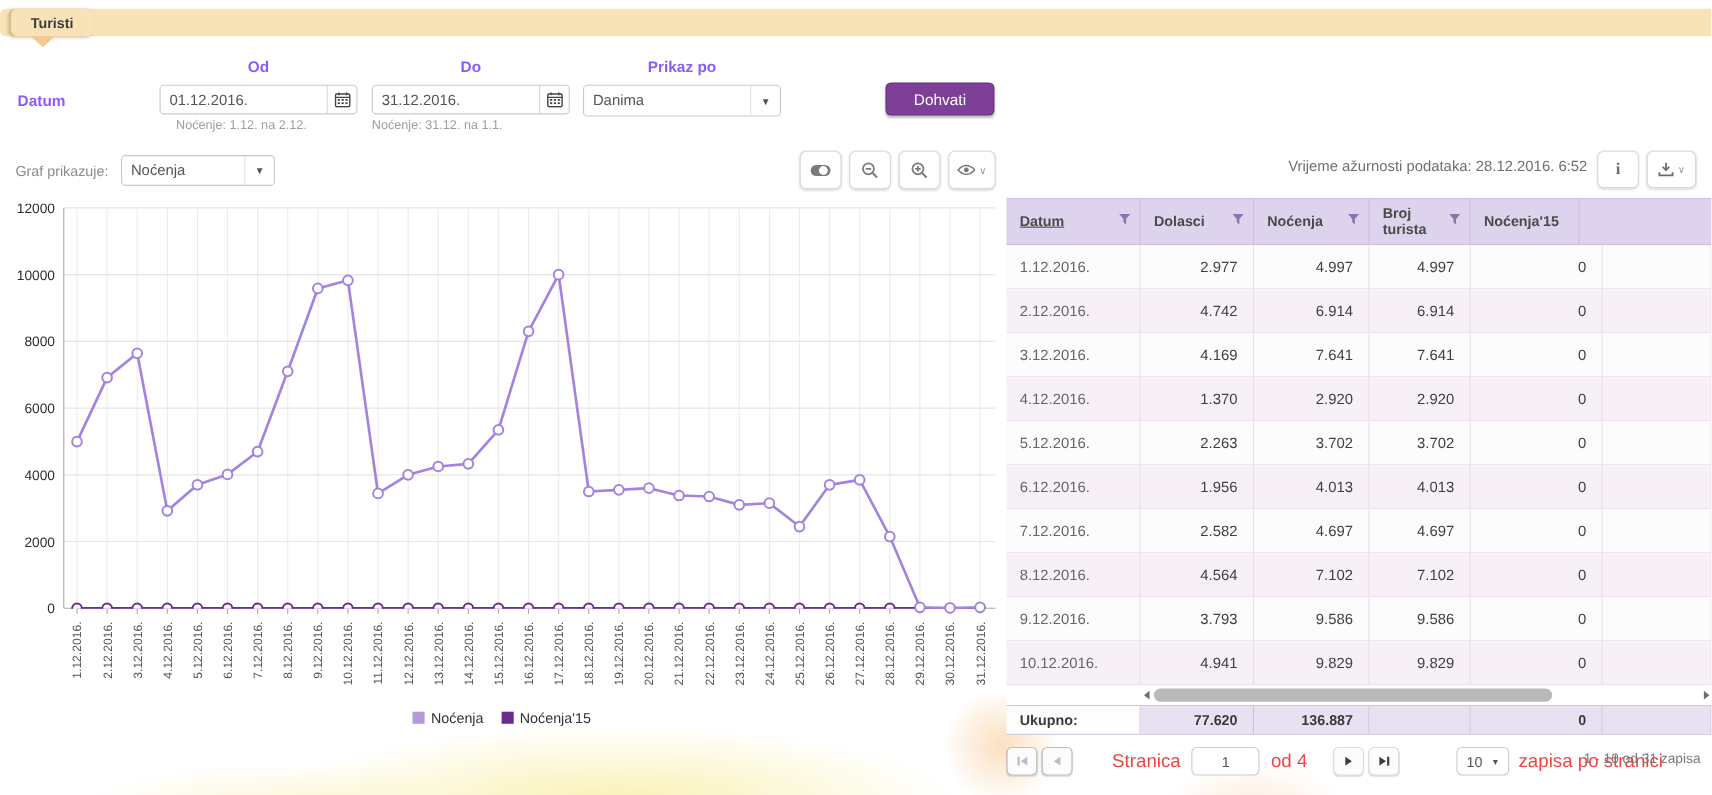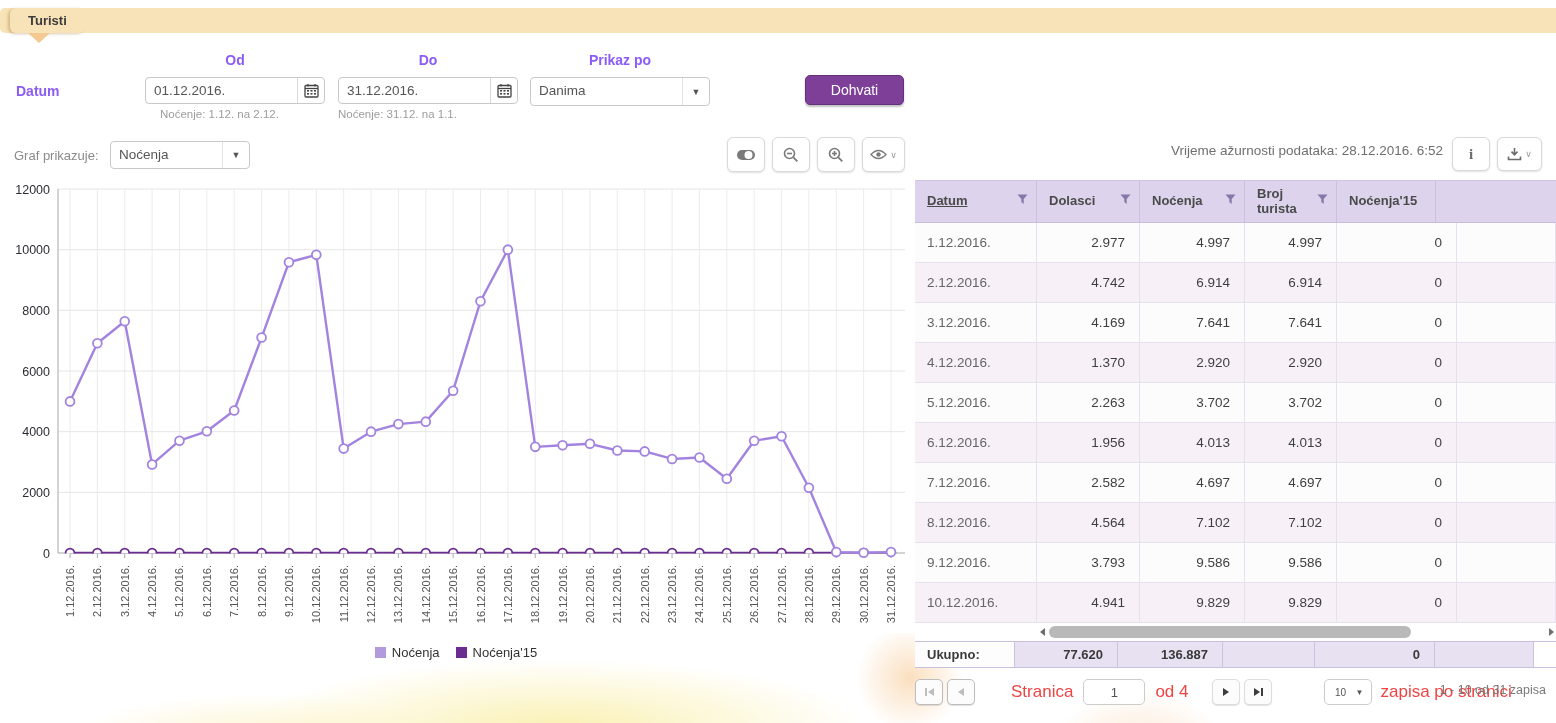--- a/index.html
+++ b/index.html
@@ -99,21 +99,21 @@
   .dis { color:#bdbdbd; border-color:#bdbdbd; }
   .dis .pg-bar { background:#bdbdbd; }
   .dis .pg-tri-l { border-right-color:#bdbdbd; }
   .en { color:#3c3c3c; }
   .en .pg-bar { background:#3c3c3c; }
   .en .pg-tri-r { border-left-color:#3c3c3c; }
   .pg-text { font-size:17px; color:#ef4444; margin:0 10px;text-align:center; }
   .pg-input { width:62px; height:26px; border:1px solid #ccc; border-radius:5px; text-align:center; font-size:13px; color:#555; font-family:inherit; outline:none; }
   .pg-select { position:relative; margin-left:48px; width:48px; height:26px; border:1px solid #ccc; border-radius:5px; background:#fff;
     display:flex; align-items:center; cursor:pointer; }
-  .pg-select .v { flex:1; text-align:center; font-size:10px; color:#555; }
+  .pg-select .v { flex:1; text-align:center; font-size:13px; color:#555; }
   .pg-select .a { width:16px; font-size:8px; color:#555; }
   .range-text { position:absolute; right:10px; top:683px; font-size:12.5px; color:#7a7a7a; z-index:2; }
 </style>
 </head>
 <body>
 
 <div id="app">
   <div class="bg-deco"></div>
 
   <div class="topbar"></div>
@@ -534,21 +534,21 @@
         <span class="scroll-arrow">
             <span class="tri tri-l-sm"></span>
           </span>
         <div class="thumb"></div>
         <span class="scroll-arrow" style="margin-left:auto;">
             <span class="tri tri-r-sm"></span>
           </span>
       </div>
     </div>
     <div class="t-foot" id="t-foot">
-        <div class="tf label" style="width: 100px;">Ukupno:</div>
+        <div class="tf label" style="width: 122px;">Ukupno:</div>
         <div class="tf num" style="width: 103px;">77.620</div>
         <div class="tf num" style="width: 105px;">136.887</div>
         <div class="tf num" style="width: 92px;"></div>
         <div class="tf num" style="width: 120px;">0</div>
         <div class="tf num" style="width: 99px;"></div>
       </div>
   </div>
 
   <div class="pager">
     <div class="pg-btn dis">

